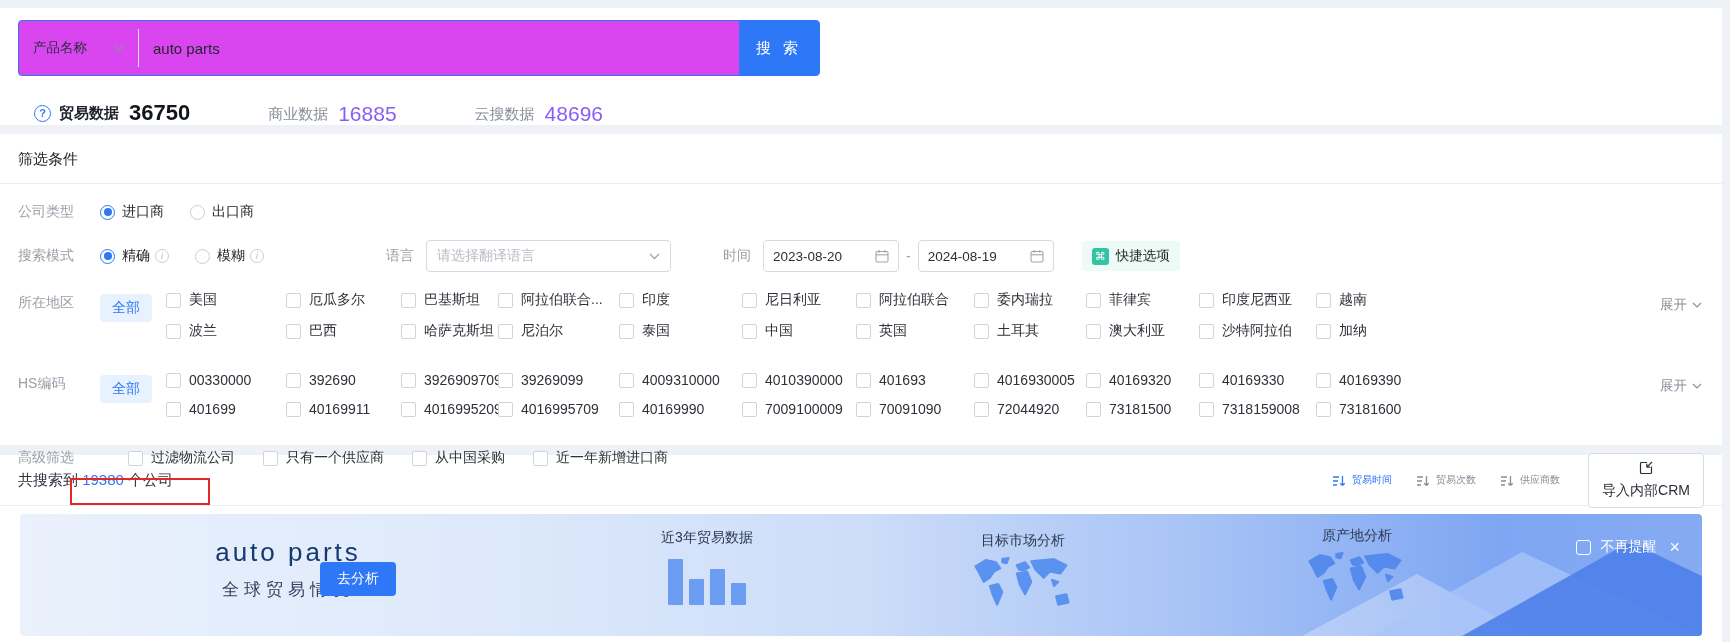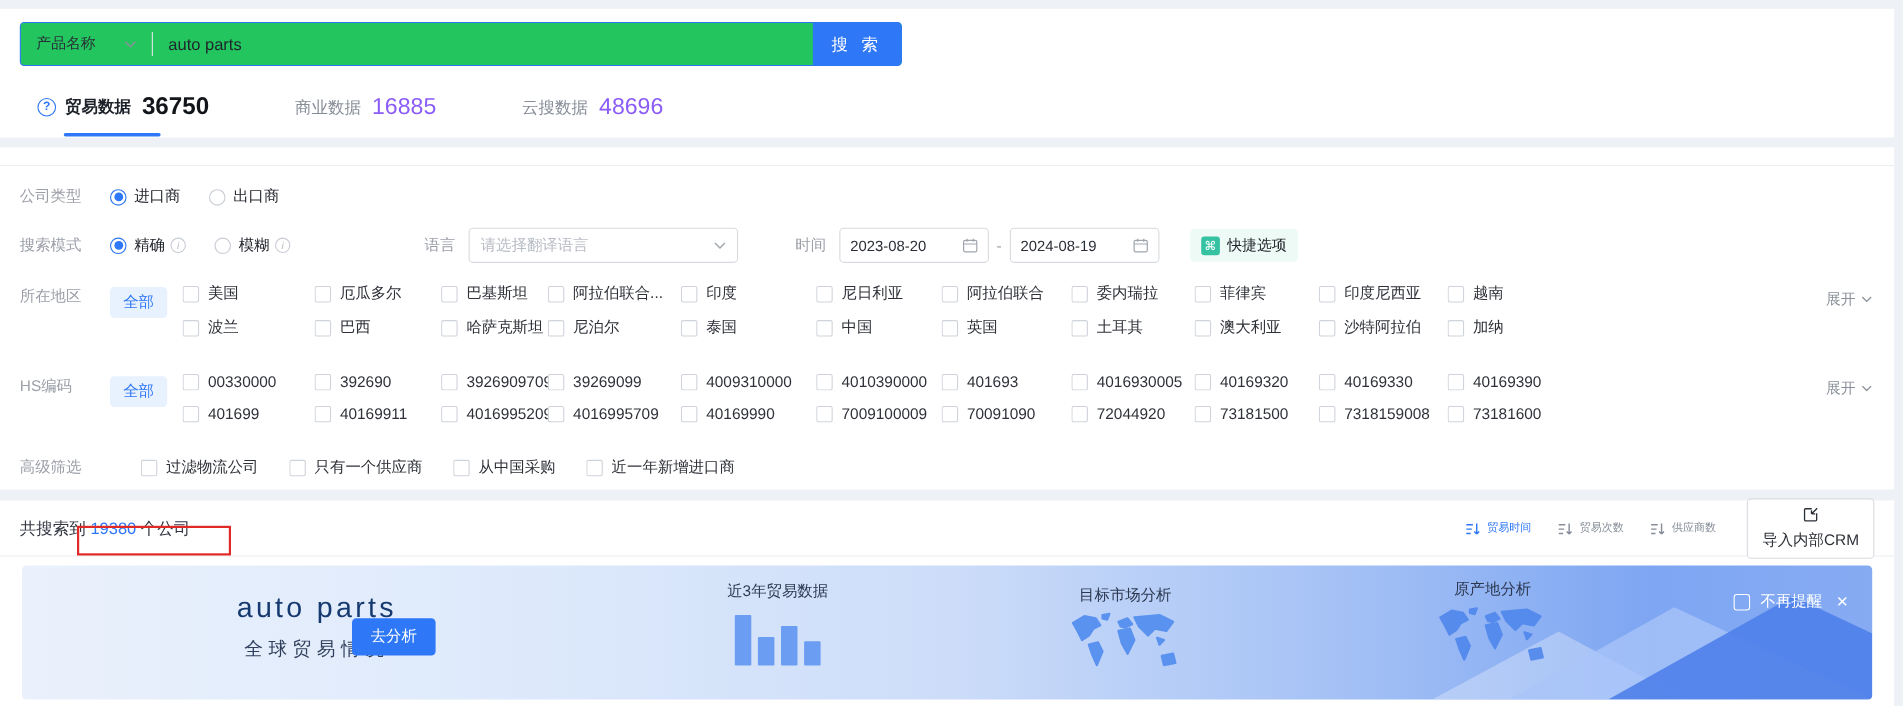--- a/index.html
+++ b/index.html
@@ -3,21 +3,21 @@
 <meta charset="utf-8">
 <style>
   * { box-sizing: border-box; margin: 0; padding: 0; }
   html,body { width:1730px; height:642px; overflow:hidden; }
   body { font-family:"Liberation Sans","DejaVu Sans",sans-serif; background:#eef1f5; font-size:14px; color:#2b2f36; }
   .page { width:1730px; height:642px; padding:8px 8px 0 0; }
   .card { background:#fff; }
 
   
   .top-card { padding:12px 0 0 18px; margin-bottom:9px; height:117px; position:relative; }
-  .search-box { display:flex; align-items:stretch; width:802px; height:40px; border:1px solid #2e77f6; border-radius:4px; background:#22c55e; }
+  .search-box { display:flex; align-items:stretch; width:802px; height:56px; border:1px solid #2e77f6; border-radius:4px; background:#d946ef; }
   .search-select { display:flex; align-items:center; gap:26px; padding:0 14px; cursor:pointer; }
   .search-select .sel-txt { font-size:13.5px; color:#2a2e36; }
   .vdiv { width:1px; background:#e3e6ec; margin:8px 0; }
   .search-input { flex:1; border:none; outline:none; font-size:15px; color:#1f232b; padding:0 14px; font-family:inherit; background:transparent; }
   .search-btn { width:80px; background:#2e77f6; color:#fff; border:none; font-size:15px; letter-spacing:4px; cursor:pointer; border-radius:0 3px 3px 0; font-family:inherit; }
   .tabs { display:flex; align-items:flex-end; gap:78px; margin:24px 0 0 16px; }
   .tab { display:flex; align-items:center; gap:8px; position:relative; padding-bottom:14px; cursor:pointer; }
   .qicon { width:17px; height:17px; border:1.5px solid #2e77f6; border-radius:50%; color:#2e77f6; font-size:11px; font-weight:bold; display:inline-flex; align-items:center; justify-content:center; }
   .qicon::after { content:"?"; }
   .tab .tlabel { font-size:15px; color:#878d98; }
@@ -116,20 +116,21 @@
         <span class="tcount">16885</span>
       </div>
       <div class="tab">
         <span class="tlabel">云搜数据</span>
         <span class="tcount">48696</span>
       </div>
     </div>
   </div>
 
   <div class="card filter-card">
+    <div class="ftitle">筛选条件</div>
     <div class="fdiv"></div>
 
     <div class="frow">
       <span class="flabel">公司类型</span>
       <span class="radio-opt">
         <span class="radio sel"></span>
         <span class="ropt-label">进口商</span>
       </span>
       <span class="radio-opt">
         <span class="radio"></span>

